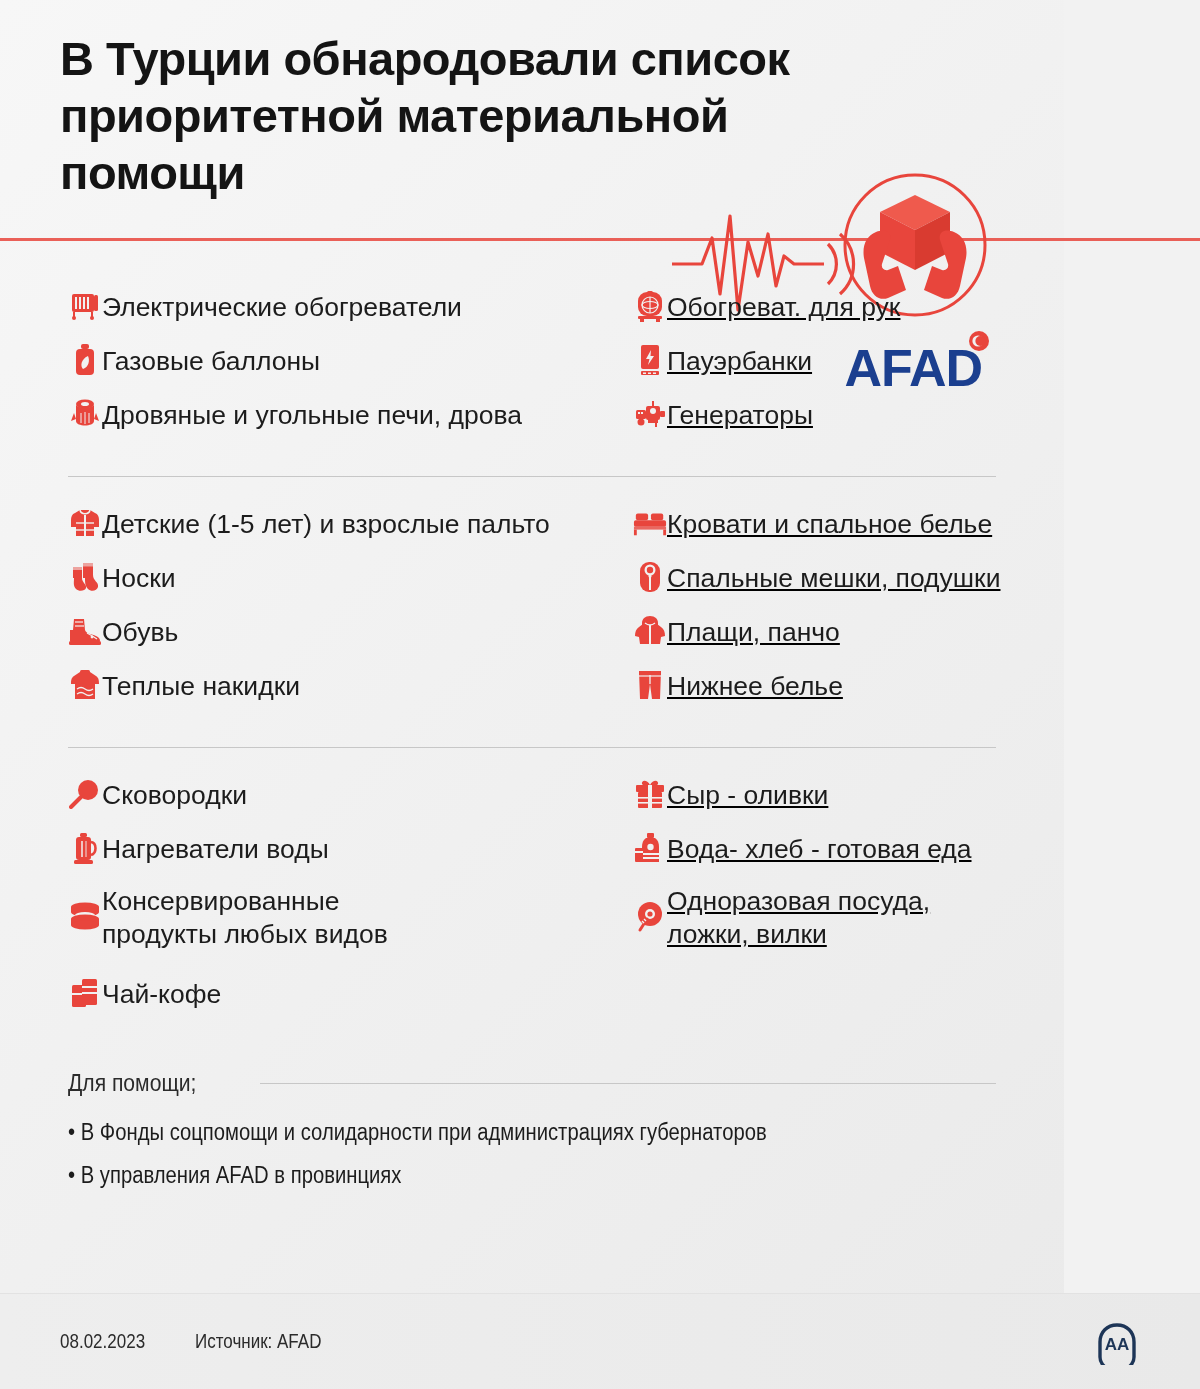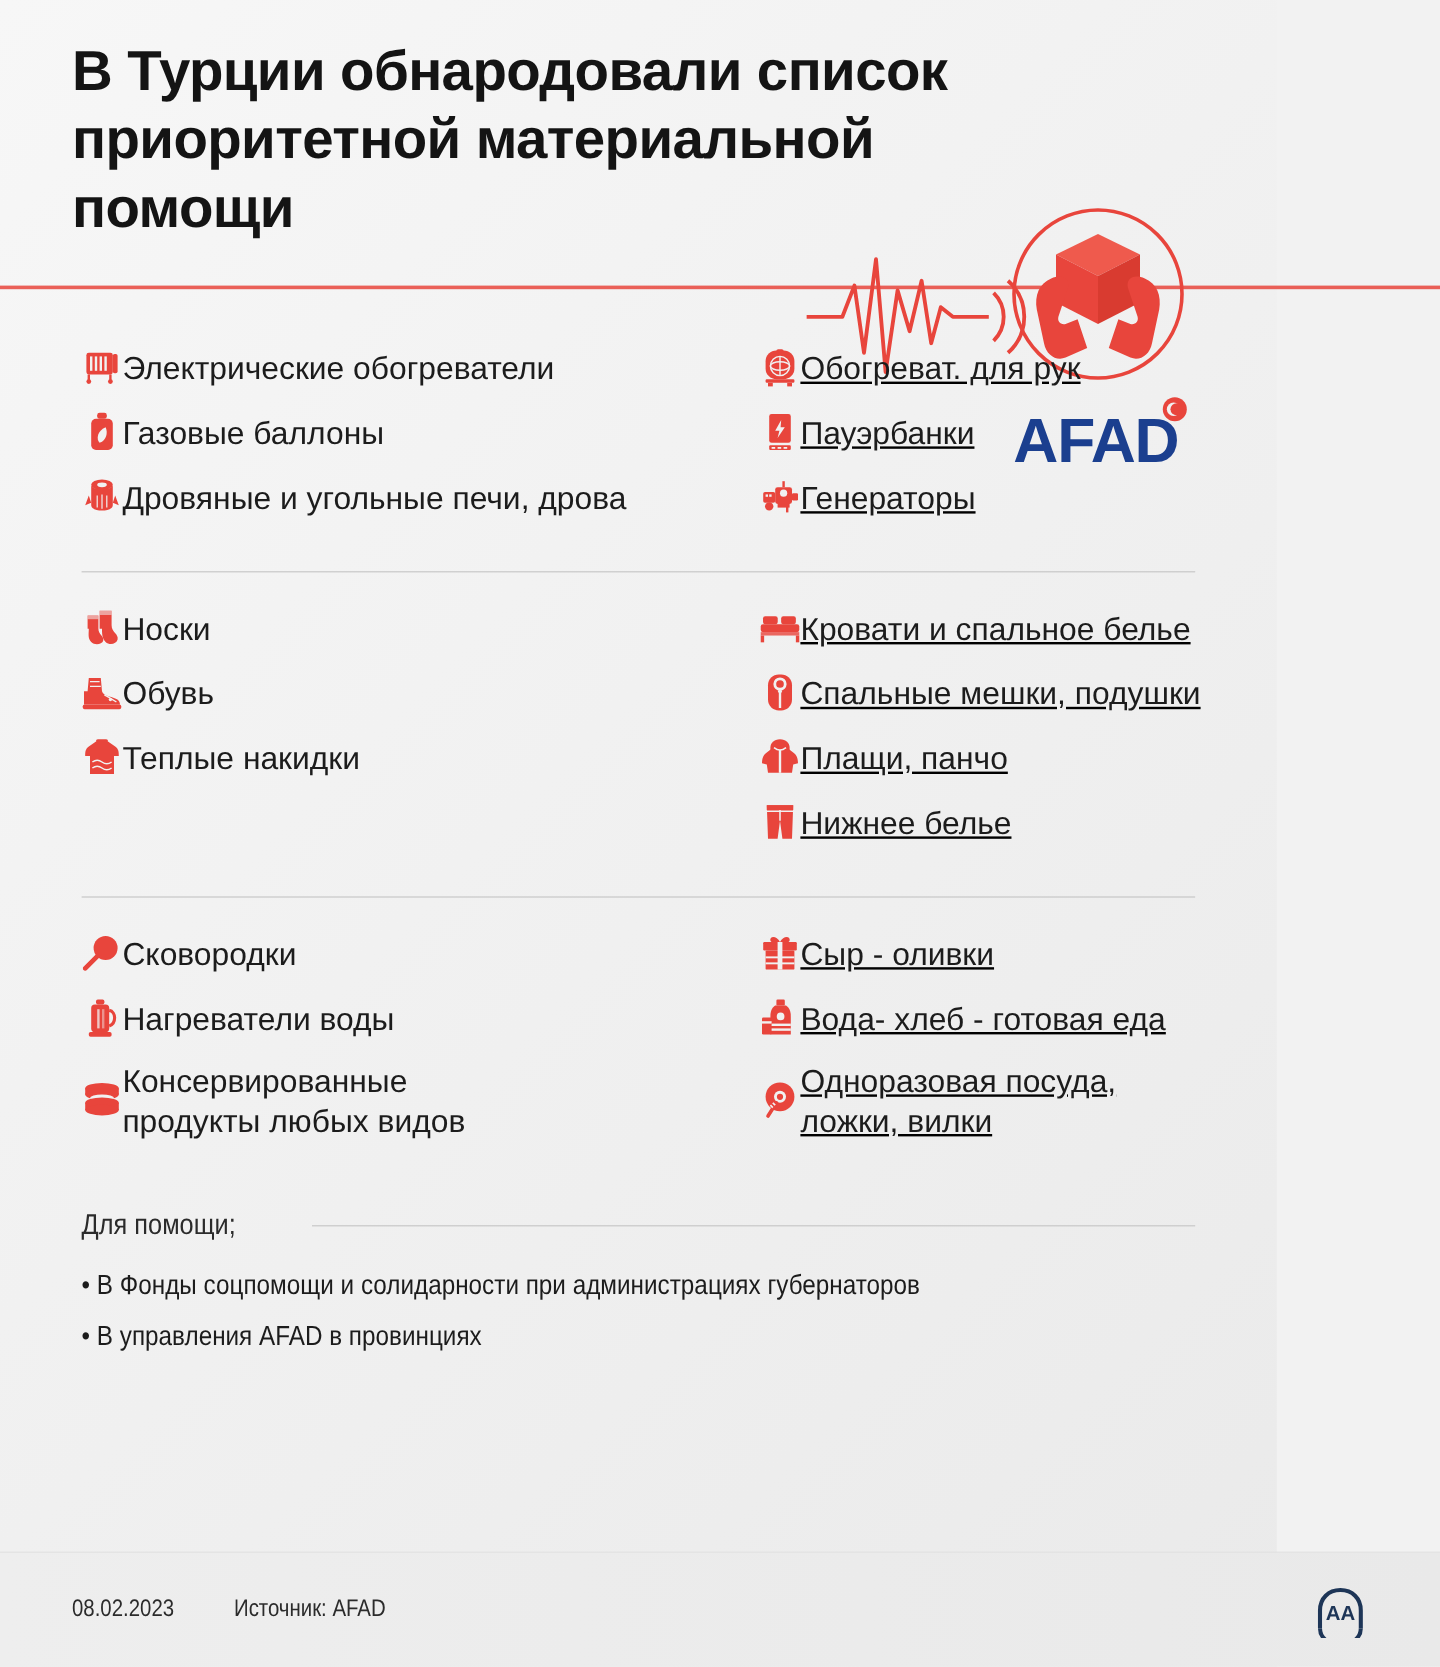--- a/index.html
+++ b/index.html
@@ -237,20 +237,34 @@
       </div>
     </div>
 
     <div class="divider" style="margin-top:28px;"></div>
 
     <div class="section">
       <div class="col">
         <div class="item">
           <span class="ico">
             <svg width="32" height="32" viewBox="0 0 32 32">
+              <path d="M11 3 L6 6 C3 7 2 10 2 13 L2 20 L7 20 L7 29 L25 29 L25 20 L30 20 L30 13 C30 10 29 7 26 6 L21 3 Z" fill="#e8453c"></path>
+              <path d="M11 3 C12 8 20 8 21 3" fill="none" stroke="#f1f1f1" stroke-width="1.5"></path>
+              <rect x="15" y="8" width="2" height="21" fill="#f1f1f1"></rect>
+              <g stroke="#f1f1f1" stroke-width="1.4">
+                  <line x1="7" y1="16" x2="25" y2="16"></line>
+                  <line x1="7" y1="23" x2="25" y2="23"></line>
+                </g>
+            </svg>
+          </span>
+          <span class="lbl">Детские (1-5 лет) и взрослые пальто</span>
+        </div>
+        <div class="item">
+          <span class="ico">
+            <svg width="32" height="32" viewBox="0 0 32 32">
               <path d="M14 2 L24 2 L24 14 C24 20 30 21 29 26 C28 30 22 31 19 28 C16 25 16 21 16 17 L14 17 Z" fill="#e8453c"></path>
               <path d="M4 6 L13 6 L13 17 C13 22 18 23 17 27 C16 30 10 31 7 28 C4 25 5 21 5 17 L4 17 Z" fill="#e8453c"></path>
               <rect x="14" y="2" width="10" height="3.5" fill="#f1f1f1" opacity=".55"></rect>
               <rect x="4" y="6" width="9" height="3" fill="#f1f1f1" opacity=".55"></rect>
             </svg>
           </span>
           <span class="lbl">Носки</span>
         </div>
         <div class="item">
           <span class="ico">
@@ -365,20 +379,34 @@
               <rect x="2" y="5" width="28" height="5" fill="#e8453c"></rect>
               <ellipse cx="16" cy="10" rx="14" ry="4.5" fill="#e8453c"></ellipse>
               <ellipse cx="16" cy="13" rx="10" ry="3" fill="#f1f1f1"></ellipse>
               <ellipse cx="16" cy="17" rx="14" ry="4.5" fill="#e8453c"></ellipse>
               <rect x="2" y="17" width="28" height="6" fill="#e8453c"></rect>
               <ellipse cx="16" cy="23" rx="14" ry="4.5" fill="#e8453c"></ellipse>
             </svg>
           </span>
           <span class="lbl">Консервированные
 продукты любых видов</span>
+        </div>
+        <div class="item" style="margin-top:22px;">
+          <span class="ico">
+            <svg width="30" height="32" viewBox="0 0 30 32">
+              <rect x="2" y="8" width="14" height="22" rx="1.5" fill="#e8453c"></rect>
+              <rect x="12" y="2" width="15" height="26" rx="1.5" fill="#e8453c"></rect>
+              <g fill="#f1f1f1">
+                  <rect x="12" y="9" width="15" height="2"></rect>
+                  <rect x="12" y="15" width="15" height="2"></rect>
+                </g>
+              <rect x="2" y="16" width="10" height="2" fill="#f1f1f1"></rect>
+            </svg>
+          </span>
+          <span class="lbl">Чай-кофе</span>
         </div>
       </div>
       <div class="col right">
         <div class="item">
           <span class="ico">
             <svg width="32" height="32" viewBox="0 0 32 32">
               <path d="M16 7 C13 1 7 2 8 6 C9 8 13 8 16 7Z M16 7 C19 1 25 2 24 6 C23 8 19 8 16 7Z" fill="#e8453c"></path>
               <rect x="2" y="7" width="28" height="7" rx="1" fill="#e8453c"></rect>
               <rect x="4" y="14" width="24" height="16" rx="1" fill="#e8453c"></rect>
               <rect x="14" y="7" width="4" height="23" fill="#f1f1f1"></rect>

